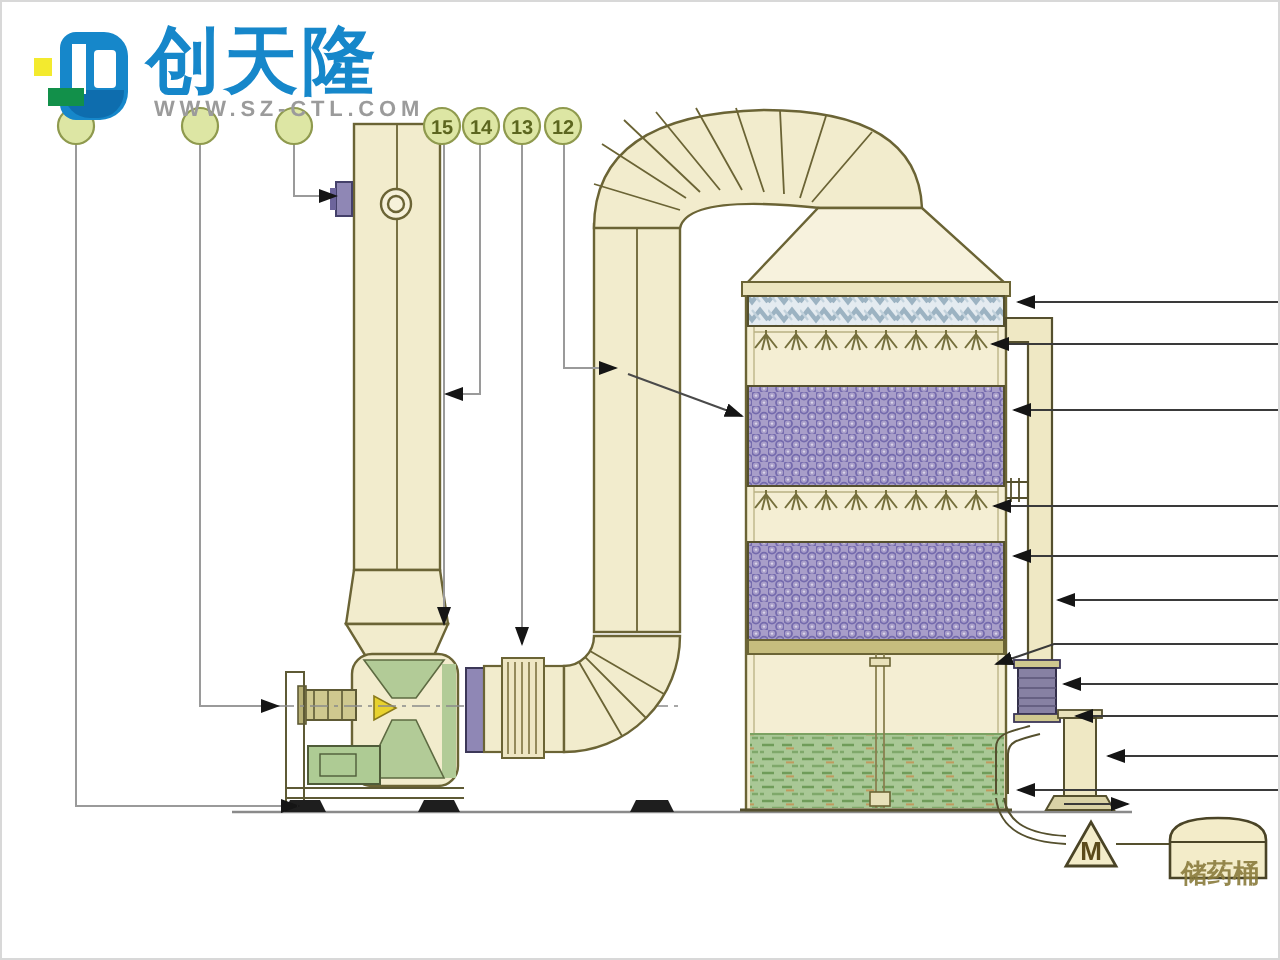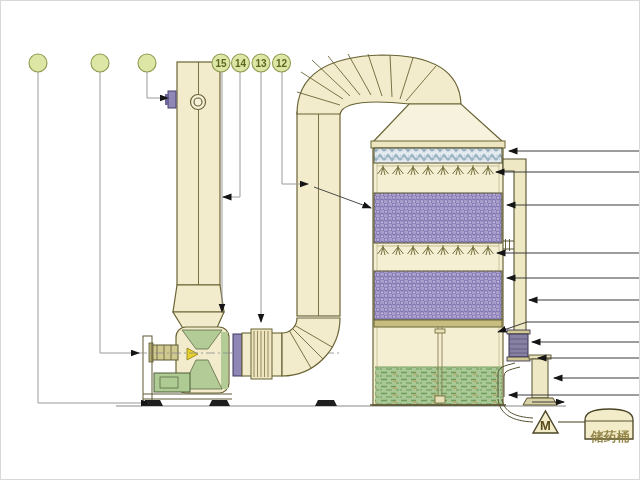--- a/index.html
+++ b/index.html
@@ -215,14 +215,26 @@
     <text x="221" y="67" fill="#5c661f">15</text>
     <circle cx="240.5" cy="63" r="9" fill="#dde6a4" stroke="#8f9a4e" stroke-width="1.1"></circle>
     <text x="240.5" y="67" fill="#5c661f">14</text>
     <circle cx="261" cy="63" r="9" fill="#dde6a4" stroke="#8f9a4e" stroke-width="1.1"></circle>
     <text x="261" y="67" fill="#5c661f">13</text>
     <circle cx="281.5" cy="63" r="9" fill="#dde6a4" stroke="#8f9a4e" stroke-width="1.1"></circle>
     <text x="281.5" y="67" fill="#5c661f">12</text>
   </g>
 </svg>
 
-
+<div class="logo">
+  <div class="logo-icon">
+    <div class="li-blue"></div>
+    <div class="li-swoosh"></div>
+    <div class="li-slot"></div>
+    <div class="li-hole"></div>
+    <div class="li-yellow"></div>
+    <div class="li-green"></div>
+  </div>
+  <div class="brand-name">创天隆</div>
+  <div class="brand-url">WWW.SZ-CTL.COM</div>
 </div>
 
+</div>
+
 </body></html>

